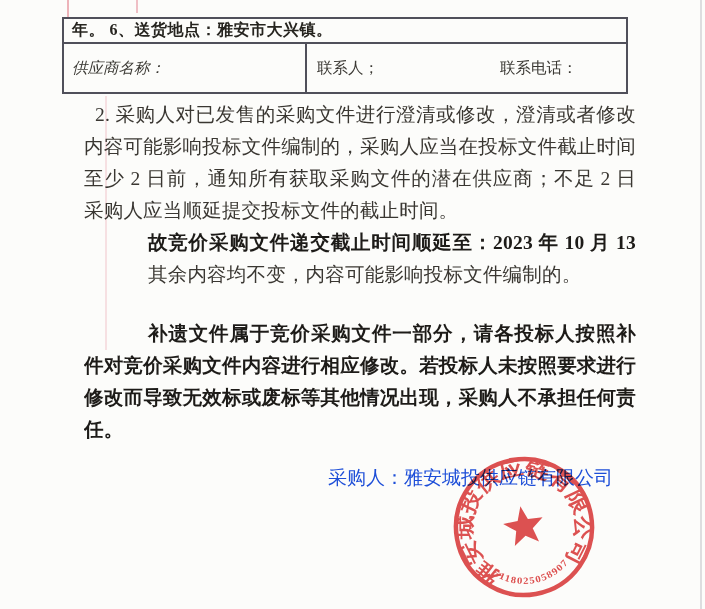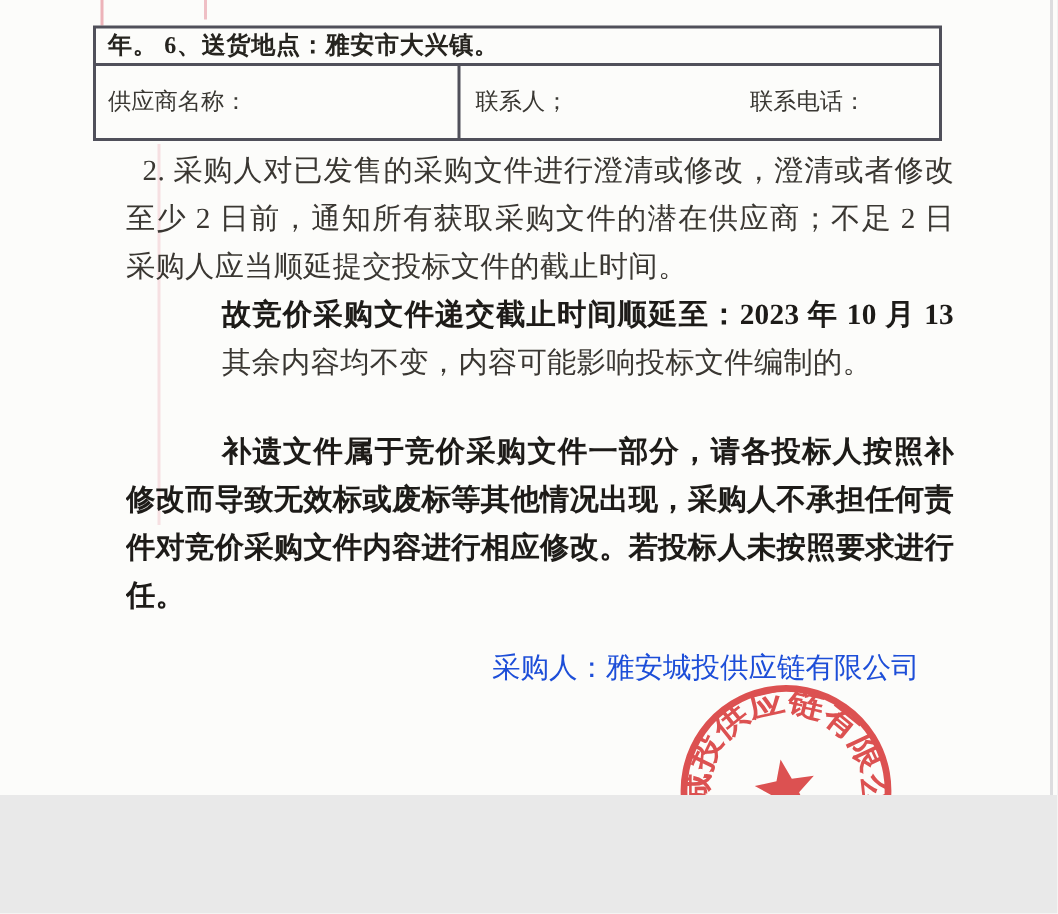--- a/index.html
+++ b/index.html
@@ -1,17 +1,17 @@
 <!DOCTYPE html>
 <html><head>
 <meta charset="utf-8">
 <style>
   html,body{margin:0;padding:0;background:#e9e9e9;}
   .page{
-    position:relative;width:705px;height:530px;overflow:hidden;
+    position:relative;width:705px;height:609px;overflow:hidden;
     background:#fcfcfa;
     font-family:"Liberation Serif","DejaVu Serif",serif;
     color:#32302c;
   }
   
   .artifact{position:absolute;pointer-events:none;}
   .art-top-1{left:67px;top:0;width:2px;height:17px;background:rgba(224,118,132,.55);}
   .art-top-2{left:136px;top:0;width:2px;height:13px;background:rgba(224,118,132,.45);}
   .art-left{left:105px;top:96px;width:2px;height:254px;background:rgba(233,160,172,.30);}
   .art-right{left:700px;top:0;width:2px;height:609px;background:rgba(150,150,162,.30);}
@@ -22,21 +22,21 @@
   }
   .tbl-r1{
     height:25px;border-bottom:2px solid #50505a;box-sizing:border-box;
     display:flex;align-items:center;padding-left:8px;
     font-size:16px;font-weight:700;color:#26241f;letter-spacing:.5px;
     white-space:nowrap;overflow:hidden;
   }
   .tbl-r2{position:relative;height:48px;}
   .tbl-vline{position:absolute;left:241px;top:0;bottom:0;width:2px;background:#50505a;}
   .tbl-cell-label{position:absolute;top:50%;transform:translateY(-50%);font-size:15.5px;color:#3a3833;white-space:nowrap;}
-  .lbl-supplier{left:8px;}
+  .lbl-supplier{left:8px;font-style:italic;}
   .lbl-contact{left:253px;}
   .lbl-phone{left:436px;}
   
   .body-block{position:absolute;left:84px;top:99px;width:552px;}
   .line{
     height:32px;line-height:32px;font-size:19.5px;overflow:hidden;
     color:#3a3732;letter-spacing:.2px;white-space:normal;
   }
   .j{text-align:justify;text-align-last:justify;}
   .b{font-weight:700;color:#1d1b18;}
@@ -70,32 +70,33 @@
     <div class="tbl-r2">
       <div class="tbl-vline"></div>
       <span class="tbl-cell-label lbl-supplier">供应商名称：</span>
       <span class="tbl-cell-label lbl-contact">联系人；</span>
       <span class="tbl-cell-label lbl-phone">联系电话：</span>
     </div>
   </div>
 
   <div class="body-block">
     <div class="line j i1">2. 采购人对已发售的采购文件进行澄清或修改，澄清或者修改的</div>
+    <div class="line j">内容可能影响投标文件编制的，采购人应当在投标文件截止时间</div>
     <div class="line j">至少 2 日前，通知所有获取采购文件的潜在供应商；不足 2 日的，</div>
     <div class="line">采购人应当顺延提交投标文件的截止时间。</div>
 
     <div class="line j i3 b">故竞价采购文件递交截止时间顺延至：2023 年 10 月 13 日下午</div>
 
     <div class="line i3">其余内容均不变，内容可能影响投标文件编制的。</div>
 
     <div class="gap"></div>
 
     <div class="line j i3 b">补遗文件属于竞价采购文件一部分，请各投标人按照补遗文</div>
+    <div class="line j b">件对竞价采购文件内容进行相应修改。若投标人未按照要求进行</div>
     <div class="line j b">修改而导致无效标或废标等其他情况出现，采购人不承担任何责</div>
-    <div class="line j b">件对竞价采购文件内容进行相应修改。若投标人未按照要求进行</div>
     <div class="line b">任。</div>
 
     <div class="sig-block">
       <div class="sig-line">采购人：雅安城投供应链有限公司</div>
     </div>
   </div>
 
   <svg class="stamp" viewBox="0 0 170 170" aria-hidden="true">
     <circle cx="85" cy="85" r="68" fill="none" stroke="#dd4343" stroke-width="4.5"></circle>
     <polygon points="85,64 90.2,77.9 105,78.5 93.4,87.7 97.3,102 85,93.8 72.7,102 76.6,87.7 65,78.5 79.8,77.9" fill="#dd4343"></polygon>

